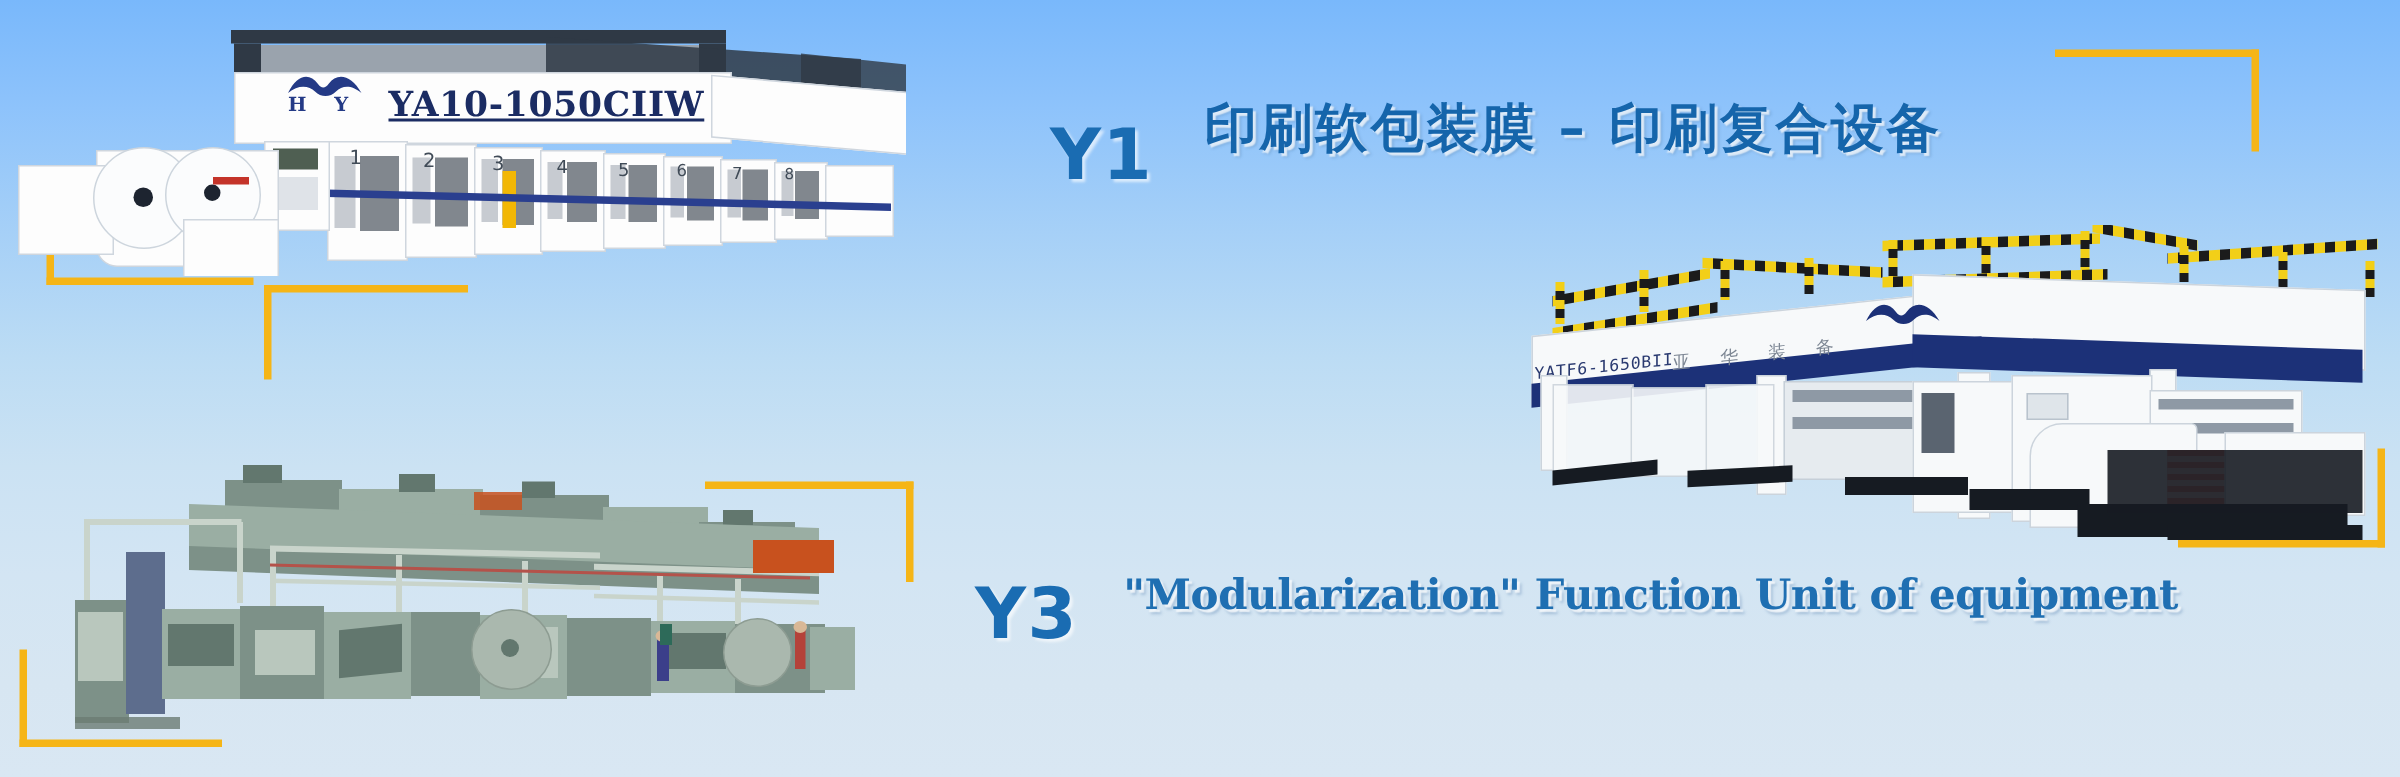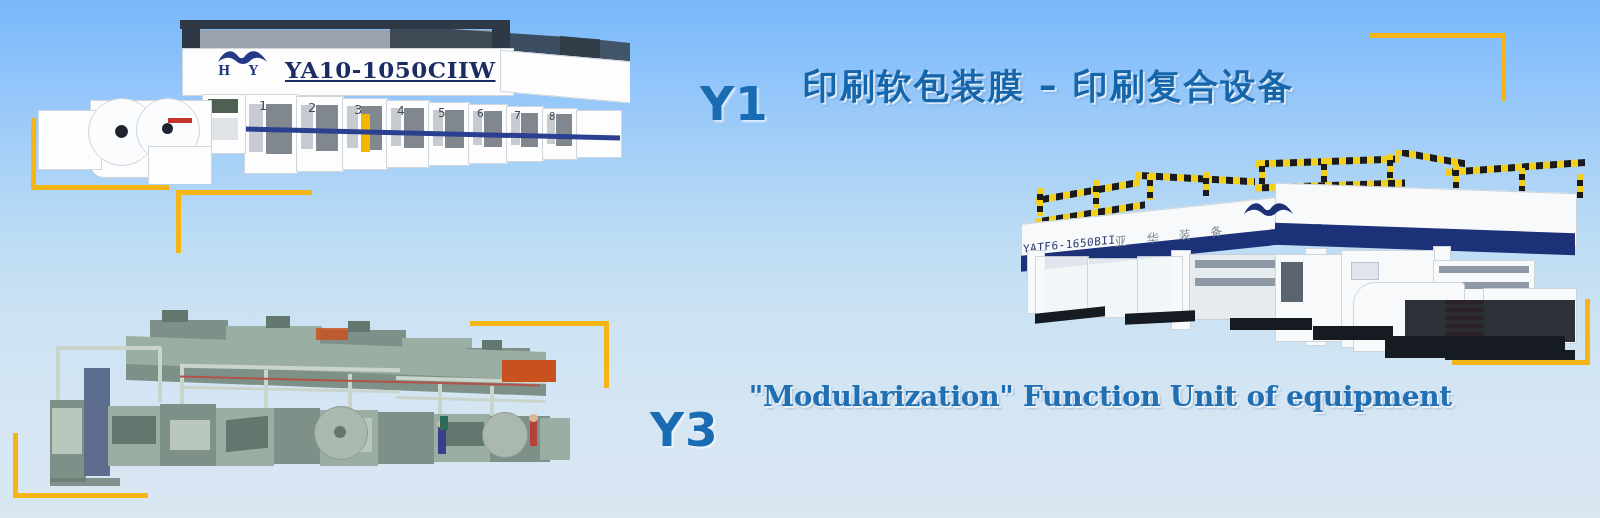--- a/index.html
+++ b/index.html
@@ -143,21 +143,21 @@
   <div>
     <div class="rule v" style="left:1585px;top:299px;height:66px;"></div>
     <div class="rule h" style="left:1452px;top:360px;width:138px;"></div>
   </div>
 
   <div>
     <div class="rule v" style="left:13px;top:433px;height:65px;"></div>
     <div class="rule h" style="left:13px;top:493px;width:135px;"></div>
   </div>
 
-  <div class="photo" style="left:30px;top:6px;width:600px;height:178px;text-align:right;">
+  <div class="photo" style="left:4px;top:6px;width:600px;height:178px;text-align:right;">
 
     <div class="m1-dark" style="left:150px;top:14px;width:330px;height:9px;"></div>
     <div class="m1-dark" style="left:152px;top:23px;width:18px;height:20px;"></div>
     <div class="m1-dark" style="left:462px;top:23px;width:18px;height:20px;"></div>
     <div class="m1-grey" style="left:170px;top:24px;width:292px;height:18px;"></div>
     <div class="m1-dark" style="left:360px;top:26px;width:210px;height:30px;transform:skewY(4deg);opacity:.85;"></div>
     <div class="m1-dark" style="left:530px;top:36px;width:120px;height:34px;transform:skewY(6deg);opacity:.8;"></div>
 
     <div class="m1-body" style="left:152px;top:42px;width:330px;height:46px;"></div>
     <div class="m1-body" style="left:470px;top:50px;width:140px;height:40px;transform:skewY(5deg);"></div>
@@ -361,19 +361,19 @@
 
   <div class="txtblock" style="left:700px;top:68px;">
     <div class="ycode" style="margin-right:34px;margin-top:12px;">Y1</div>
     <div class="lines">
       <div class="cn">印刷软包装膜 – 印刷复合设备</div>
     </div>
   </div>
 
 
   <div class="txtblock" style="left:650px;top:382px;">
-    <div class="ycode" style="margin-right:30px;margin-top:24px;text-align:center;">Y3</div>
+    <div class="ycode" style="margin-right:30px;margin-top:4px;text-align:center;">Y3</div>
     <div class="lines">
       <div class="en">"Modularization" Function Unit of equipment</div>
     </div>
   </div>
 
 </div>
 
 </body></html>

